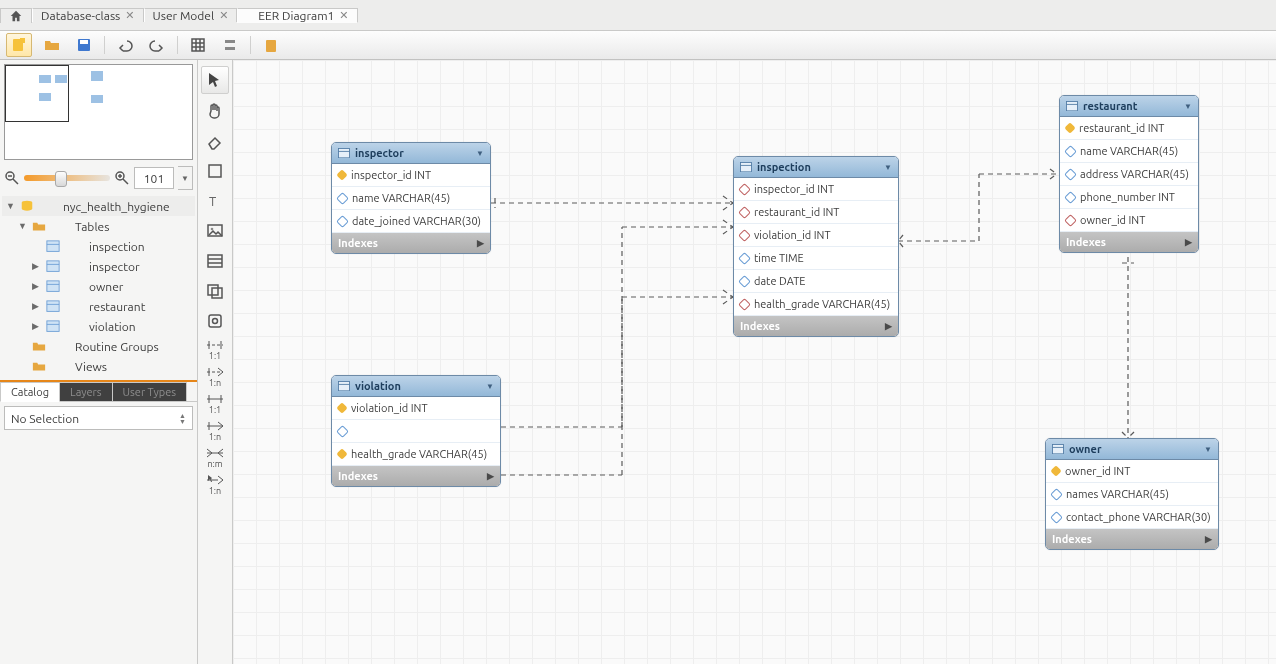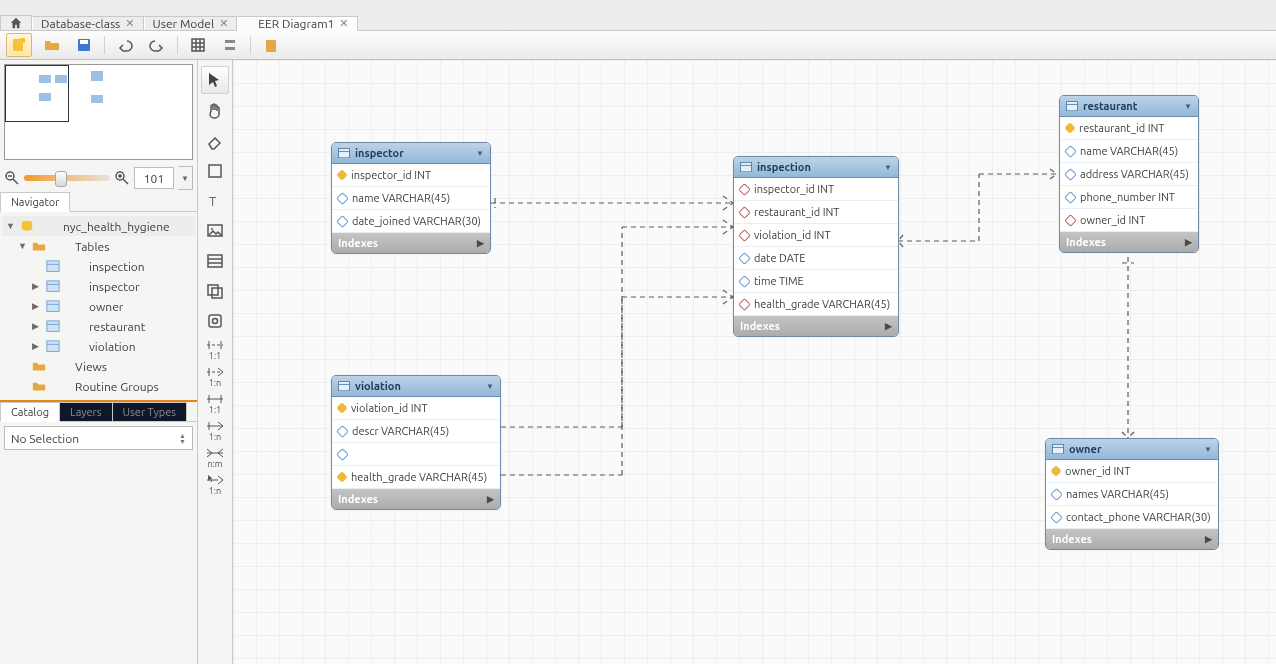--- a/index.html
+++ b/index.html
@@ -14,21 +14,21 @@
   overflow: hidden;
 }
 .root { display: flex; flex-direction: column; height: 100%; }
 
 
 .tabbar {
   height: 30px;
   background: #ededec;
   border-bottom: 1px solid #c9c9c8;
   display: flex;
-  align-items: flex-end;
+  align-items: center;
 }
 .home-tab, .tab {
   display: flex;
   align-items: center;
   padding: 0 8px;
   border-right: 1px solid #c9c9c8;
   border-top: 1px solid #c9c9c8;
   border-left: 1px solid #fff;
   background: #ededec;
   position: relative;
@@ -133,21 +133,21 @@
   border-bottom: 1px solid #c9c9c8;
 }
 .mini-tab {
   padding: 3px 10px;
   border: 1px solid #c9c9c8;
   border-bottom: none;
   background: linear-gradient(#fdfdfd,#eeeeee);
   font-size: 11px;
   margin-right: -1px;
 }
-.mini-tab.dim { color: #8d8d8d; background: #0f172a; text-align: center;}
+.mini-tab.dim { color: #8d8d8d; background: #404040; text-align: center;}
 .mini-tab.sel { background: #fff; border-bottom: 1px solid #fff; margin-bottom: -1px;}
 
 
 .tree { flex: 0 0 auto; padding: 4px 2px; border-bottom: 2px solid #e68619;}
 .tree-row {
   display: flex; align-items: center; gap: 4px;
   height: 20px; padding-left: 4px;
 }
 .tree-row .caret { width: 10px; color: #6b6b6b; font-size: 9px; }
 .tree-row .caret.space { visibility: hidden; }
@@ -367,23 +367,20 @@
           <svg viewBox="0 0 16 16">
               <circle cx="6" cy="6" r="4" class="stroke-grey"></circle>
               <line x1="9" y1="9" x2="14" y2="14" class="stroke-grey"></line>
               <line x1="4" y1="6" x2="8" y2="6" class="stroke-grey"></line>
               <line x1="6" y1="4" x2="6" y2="8" class="stroke-grey"></line>
             </svg>
         </span>
         <div class="zoom-box">101</div>
         <div class="zoom-caret">▼</div>
       </div>
-      <div class="nav-tab-row">
-        <div class="mini-tab sel">Navigator</div>
-      </div>
 
       <div class="tree">
         <div class="tree-row sel-row">
           <span class="caret">▼</span>
           <span class="db-icon">
             <svg viewBox="0 0 16 14">
                 <ellipse cx="8" cy="3" rx="6" ry="2.2" class="fill-yellow"></ellipse>
                 <path d="M2 3v7c0 1.2 2.7 2.2 6 2.2s6-1 6-2.2V3" class="fill-yellow"></path>
               </svg>
           </span>
@@ -434,28 +431,28 @@
                 <rect x="1" y="1" width="14" height="12" fill="#cfe3f5" stroke="#6a9dd5"></rect>
                 <line x1="1" y1="5" x2="15" y2="5" stroke="#6a9dd5"></line>
               </svg></span>
           <span class="txt">violation</span>
         </div>
         <div class="tree-row indent1">
           <span class="caret space">▶</span>
           <span class="folder-icon"><svg viewBox="0 0 16 14">
                 <path d="M1 3h5l1 2h8v7H1z" class="fill-orange"></path>
               </svg></span>
-          <span class="txt">Views</span>
+          <span class="txt">Routine Groups</span>
         </div>
         <div class="tree-row indent1">
           <span class="caret space">▶</span>
           <span class="folder-icon"><svg viewBox="0 0 16 14">
                 <path d="M1 3h5l1 2h8v7H1z" class="fill-orange"></path>
               </svg></span>
-          <span class="txt">Routine Groups</span>
+          <span class="txt">Views</span>
         </div>
       </div>
 
       <div class="bottom-tab-row">
         <div class="mini-tab sel">Catalog</div>
         <div class="mini-tab dim">Layers</div>
         <div class="mini-tab dim">User Types</div>
       </div>
 
       <div class="selection-combo">
@@ -641,24 +638,20 @@
               </svg></span>
           <span>violation</span>
           <span class="caret">▼</span>
         </div>
         <div class="col-row">
             <span class="pk-dot"></span>
             <span>violation_id INT</span>
           </div>
         <div class="col-row">
             <span class="at-dot"></span>
-            <span>descr VARCHAR(45)</span>
-          </div>
-        <div class="col-row">
-            <span class="at-dot"></span>
           </div>
         <div class="col-row">
             <span class="pk-dot"></span>
             <span>health_grade VARCHAR(45)</span>
           </div>
         <div class="idx-row">
             <span>Indexes</span>
             <span class="icaret">▶</span>
           </div>
       </div>
@@ -679,25 +672,25 @@
         <div class="col-row">
             <span class="fk-dot"></span>
             <span>restaurant_id INT</span>
           </div>
         <div class="col-row">
             <span class="fk-dot"></span>
             <span>violation_id INT</span>
           </div>
         <div class="col-row">
             <span class="at-dot"></span>
+            <span>time TIME</span>
+          </div>
+        <div class="col-row">
+            <span class="at-dot"></span>
             <span>date DATE</span>
-          </div>
-        <div class="col-row">
-            <span class="at-dot"></span>
-            <span>time TIME</span>
           </div>
         <div class="col-row">
             <span class="fk-dot"></span>
             <span>health_grade VARCHAR(45)</span>
           </div>
         <div class="idx-row">
             <span>Indexes</span>
             <span class="icaret">▶</span>
           </div>
       </div>

